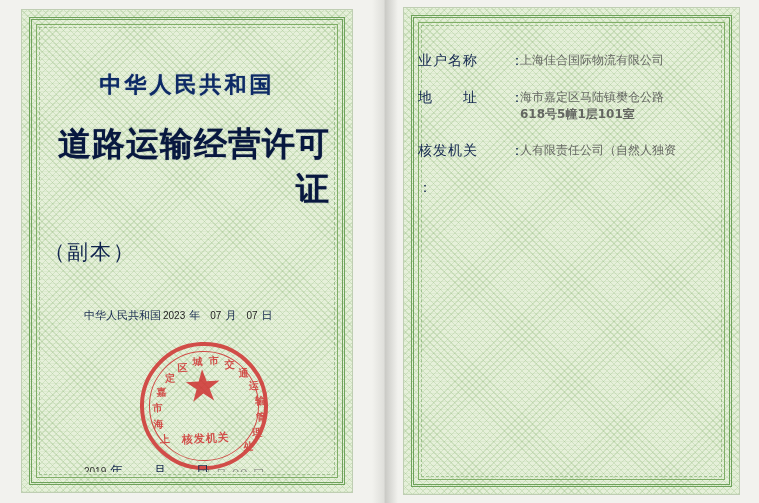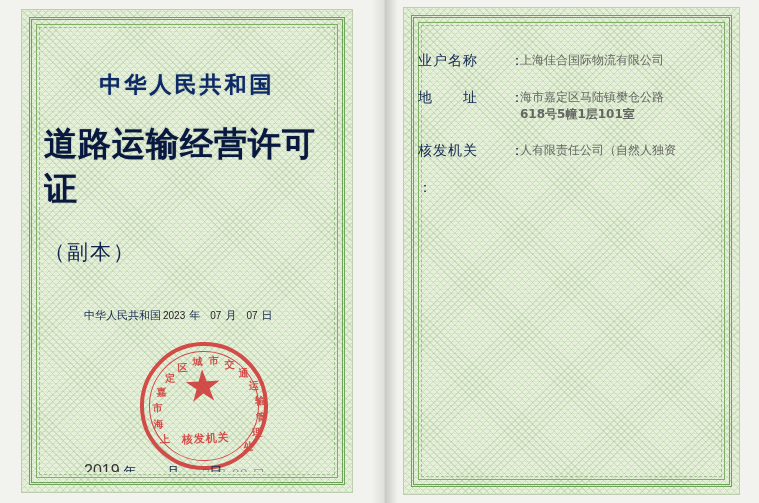--- a/index.html
+++ b/index.html
@@ -101,21 +101,21 @@
     text-align: center;
     font-family: "DejaVu Serif", serif;
     font-size: 22px;
     font-weight: bold;
     letter-spacing: 3px;
     color: #0d2a66;
     text-shadow: 0 0 1px rgba(13,42,102,0.6);
   }
   .title-main {
     margin-top: 22px;
-    text-align: left;
+    text-align: right;
     font-family: "DejaVu Serif", serif;
     font-size: 33px;
     font-weight: bold;
     letter-spacing: 1px;
     color: #08183f;
     text-shadow: 0 0 1px rgba(8,24,63,0.7);
   }
   .title-sub {
     margin-top: 26px;
     text-align: left;
@@ -232,21 +232,21 @@
     left: 40px;
     top: 432px;
     right: 40px;
     display: flex;
     align-items: baseline;
     justify-content: flex-start;
     font-family: "DejaVu Serif", serif;
     font-size: 13px;
     color: #13264d;
   }
-  .date-row .yr { font-family: "Liberation Sans", sans-serif; font-size: 16px; color: #333; }
+  .date-row .yr { font-family: "Liberation Sans", sans-serif; font-size: 10px; color: #333; }
   .date-row .u { padding: 0 26px 0 4px; }
   .date-row .handwrite {
     position: absolute;
     left: 118px;
     top: 4px;
     font-family: "DejaVu Serif", serif;
     font-size: 13px;
     color: #555;
     opacity: 0.55;
   }

